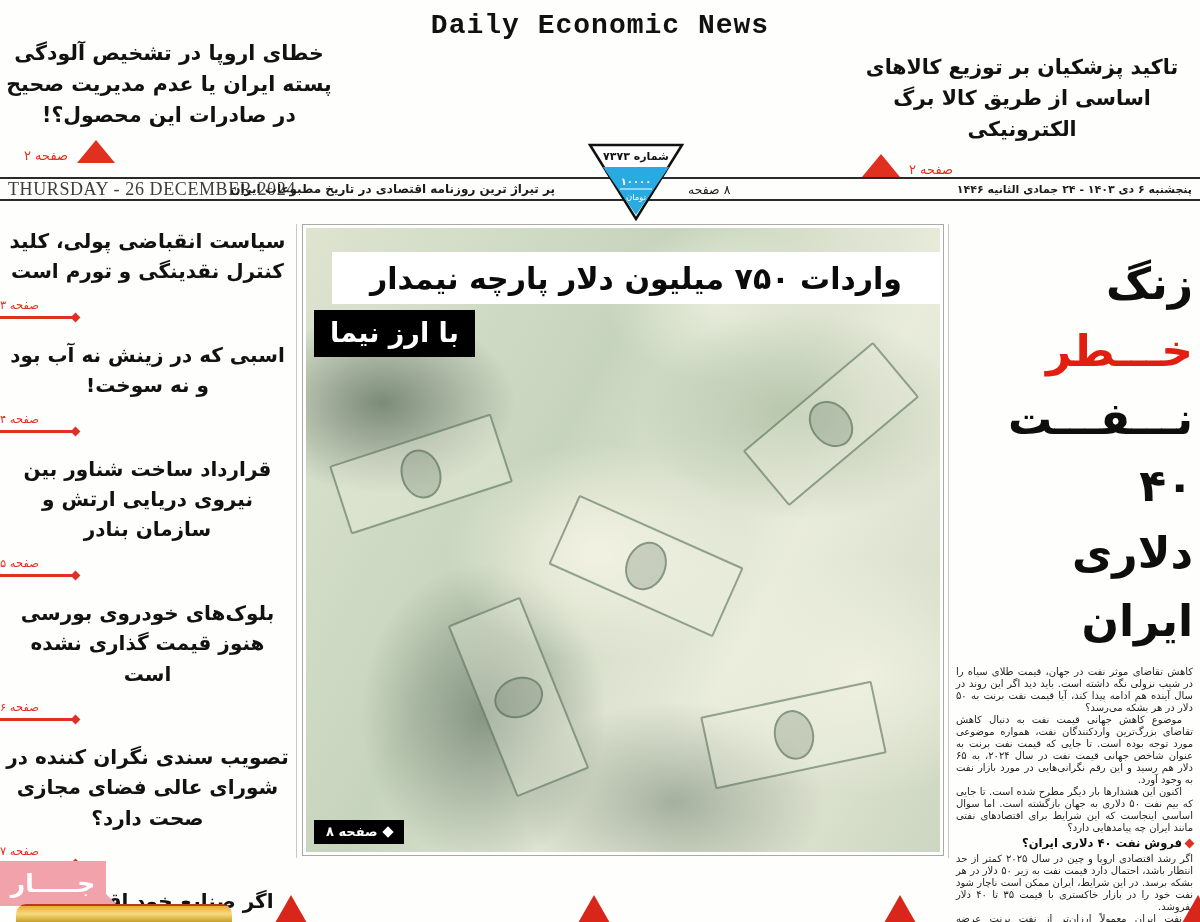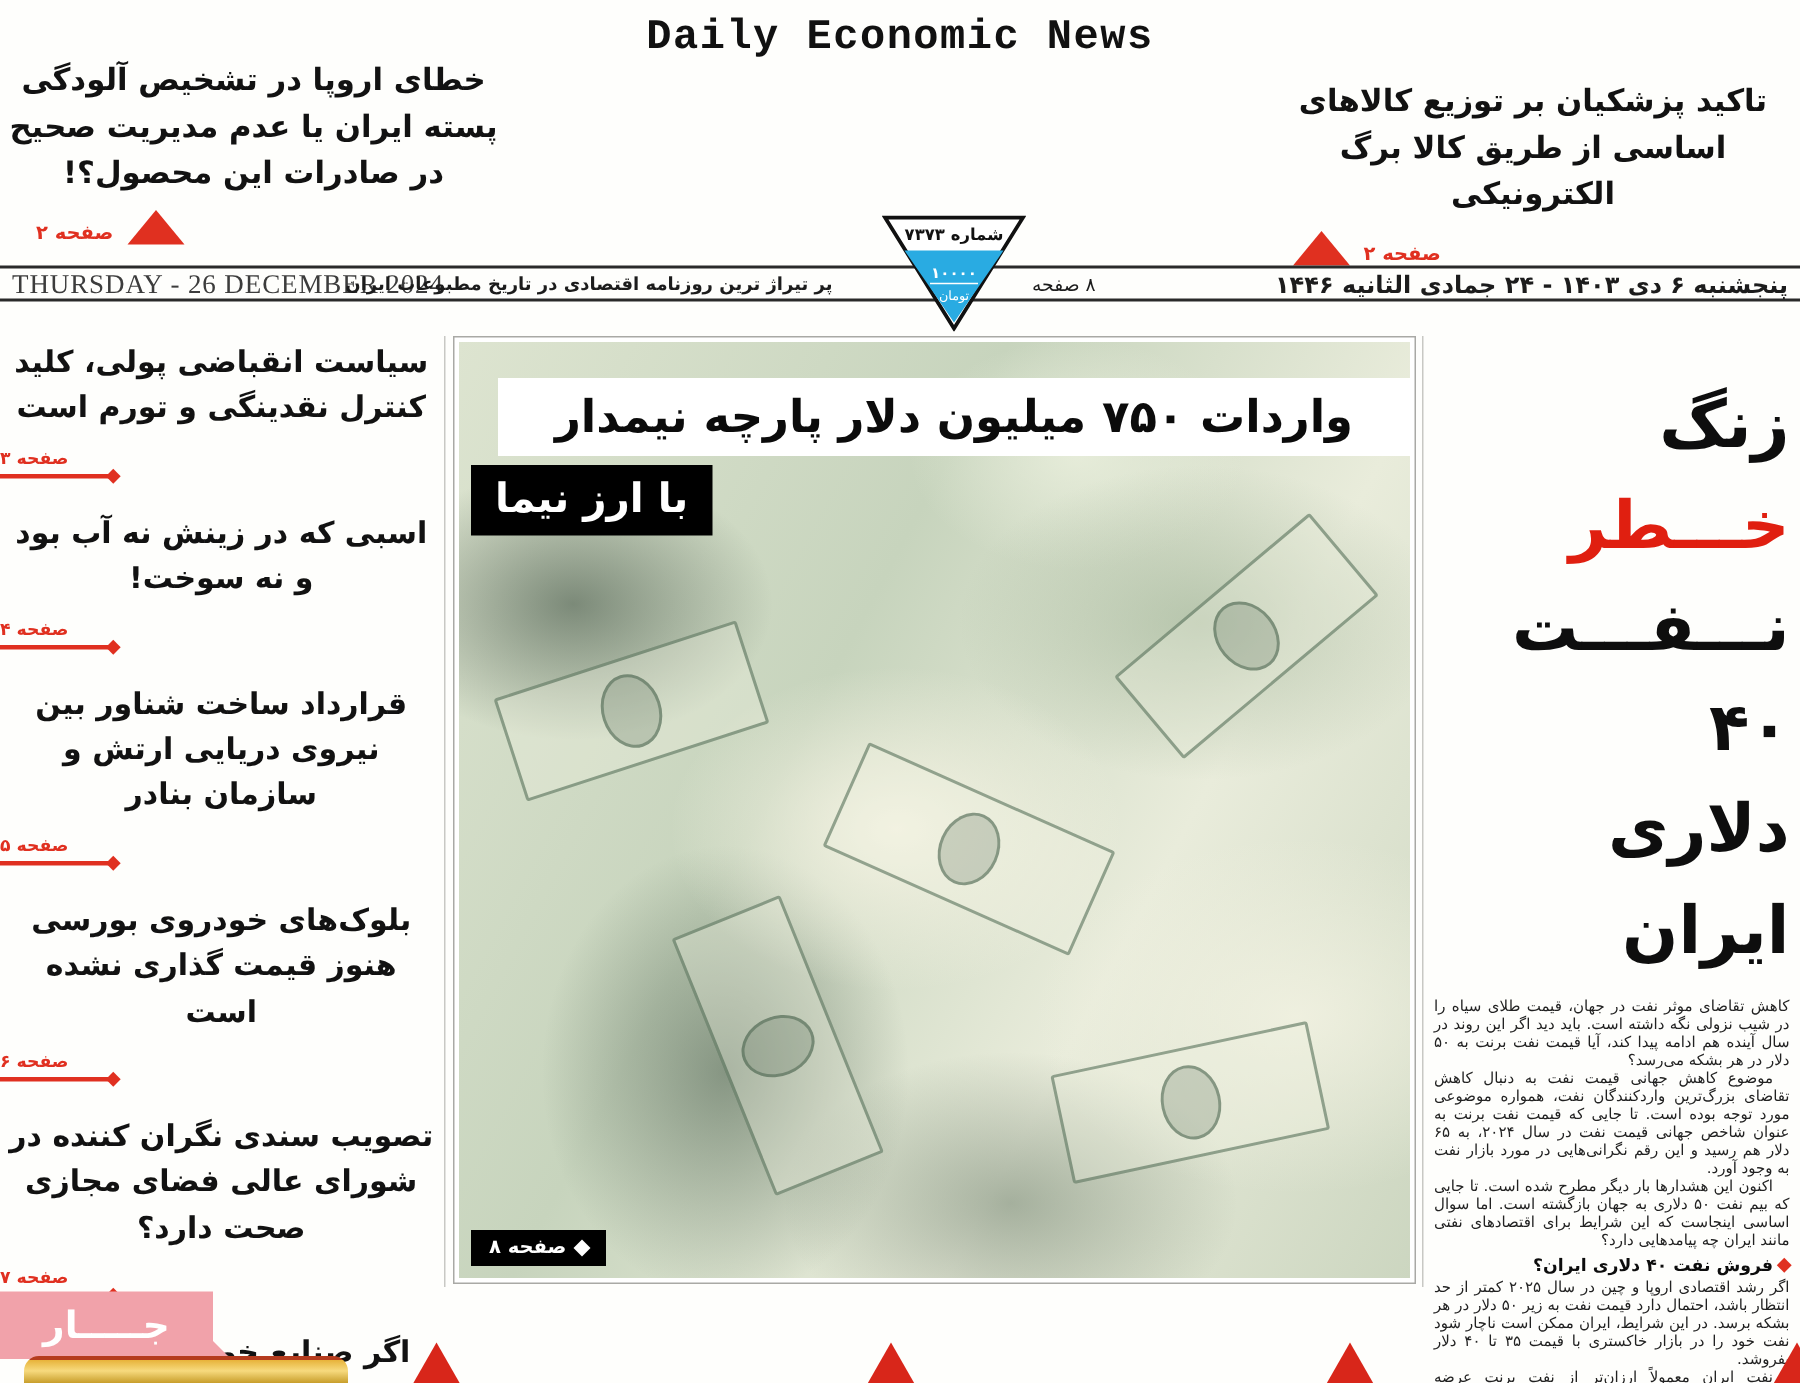--- a/index.html
+++ b/index.html
@@ -8,21 +8,21 @@
   #page {
     position:relative; width:1200px; height:922px; margin:0 auto;
     background:#fefefc; overflow:hidden; color:#161616;
   }
   .fa { direction:rtl; }
 
   
   .top-story { position:absolute; }
   .top-story .hl { font-weight:800; font-size:20.5px; line-height:1.52; text-align:center; color:#121212; }
   .tri-up { width:0; height:0; border-left:19px solid transparent; border-right:19px solid transparent; border-bottom:23px solid #e03020; }
-  .pg-red { color:#e03020; font-size:13px; font-weight:700; }
+  .pg-red { color:#e03020; font-size:13px; font-weight:400; }
   .marker-row { display:flex; align-items:flex-end; gap:9px; margin-top:9px; }
   #top-left-story  { left:4px;  top:38px; width:330px; }
   #top-left-story .marker-row { padding-left:20px; }
   #top-right-story { right:4px; top:52px; width:348px; }
   #top-right-story .marker-row { padding-left:14px; }
 
   
   #masthead { position:absolute; left:368px; top:6px; width:464px; text-align:center; }
   #logo-fa { position:relative; height:118px; }
   #logo-main { font-size:92px; font-weight:bold; line-height:118px; letter-spacing:-3px; color:#0d0d0d; }
@@ -30,21 +30,21 @@
   #logo-en { font-family:Liberation Mono, monospace; font-weight:bold; font-size:28px; letter-spacing:1px; color:#111; margin-top:4px; }
   #issue-triangle { position:absolute; left:588px; top:143px; z-index:6; }
 
   
   #date-bar { position:absolute; left:0; right:0; top:177px; height:24px;
     border-top:2px solid #2a2a2a; border-bottom:2px solid #2a2a2a; }
   #date-bar .seg { position:absolute; top:0; height:100%; display:flex; align-items:center; }
   #en-date { left:8px; font-family:"Liberation Serif", serif; font-size:18px; letter-spacing:.6px; color:#3c3c3c; }
   #slogan  { right:645px; font-size:12px; font-weight:700; color:#1c1c1c; }
   #page-count { left:688px; font-size:12.5px; color:#1c1c1c; }
-  #fa-date { right:8px; font-size:16px; font-weight:700; color:#1c1c1c; }
+  #fa-date { right:8px; font-size:11px; font-weight:700; color:#1c1c1c; }
 
   
   .vsep { position:absolute; top:224px; height:634px; width:1px; background:#c8c8c4; }
 
   
   #lead-story { position:absolute; left:956px; top:222px; width:237px; }
   #lead-headline { direction:rtl; text-align:right; font-weight:900; font-size:44px; line-height:1.53; color:#0e0e0e; letter-spacing:-1px;margin-top:28px; }
   #lead-headline .red { color:#e01f10; }
   #lead-body { direction:rtl; margin-top:12px; font-size:10px; line-height:1.2; text-align:justify; color:#222; }
   #lead-body p { text-indent:11px; margin:0; }
@@ -81,21 +81,21 @@
   
   #sidebar { position:absolute; left:6px; top:226px; width:283px; }
   .side-item { margin-bottom:21px; }
   .side-item .hl { direction:rtl; text-align:center; font-weight:800; font-size:20px; line-height:1.52; color:#121212; }
   .side-marker { position:relative; margin-left:-6px; margin-top:7px; width:76px;
     border-bottom:3px solid #e03020; padding:0 4px 3px 0; }
   .side-marker .pg-red { font-size:11.5px; }
   .side-marker .diamond { position:absolute; right:-3px; bottom:-5px; }
 
   
-  #jar-logo { position:absolute; left:0; top:861px; width:142px; height:45px; background:#f1a2aa;
+  #jar-logo { position:absolute; left:0; top:861px; width:106px; height:45px; background:#f1a2aa;
     display:flex; align-items:center; justify-content:center;
     color:#fff; font-weight:900; font-size:25px; direction:rtl; }
   #jar-logo:after { content:""; position:absolute; right:-12px; bottom:0;
     border-left:14px solid #f1a2aa; border-top:14px solid transparent; }
   #gold-ad { position:absolute; left:16px; top:904px; width:216px; height:18px;
     border-radius:10px 10px 0 0;
     background:linear-gradient(#b53c1e 0 2.5px, #e7b238 2.5px, #f7da7e 55%, #c89e2b); }
   .foot-tri { position:absolute; top:895px; width:0; height:0;
     border-left:16px solid transparent; border-right:16px solid transparent; border-bottom:28px solid #d8261a; }
 </style>

